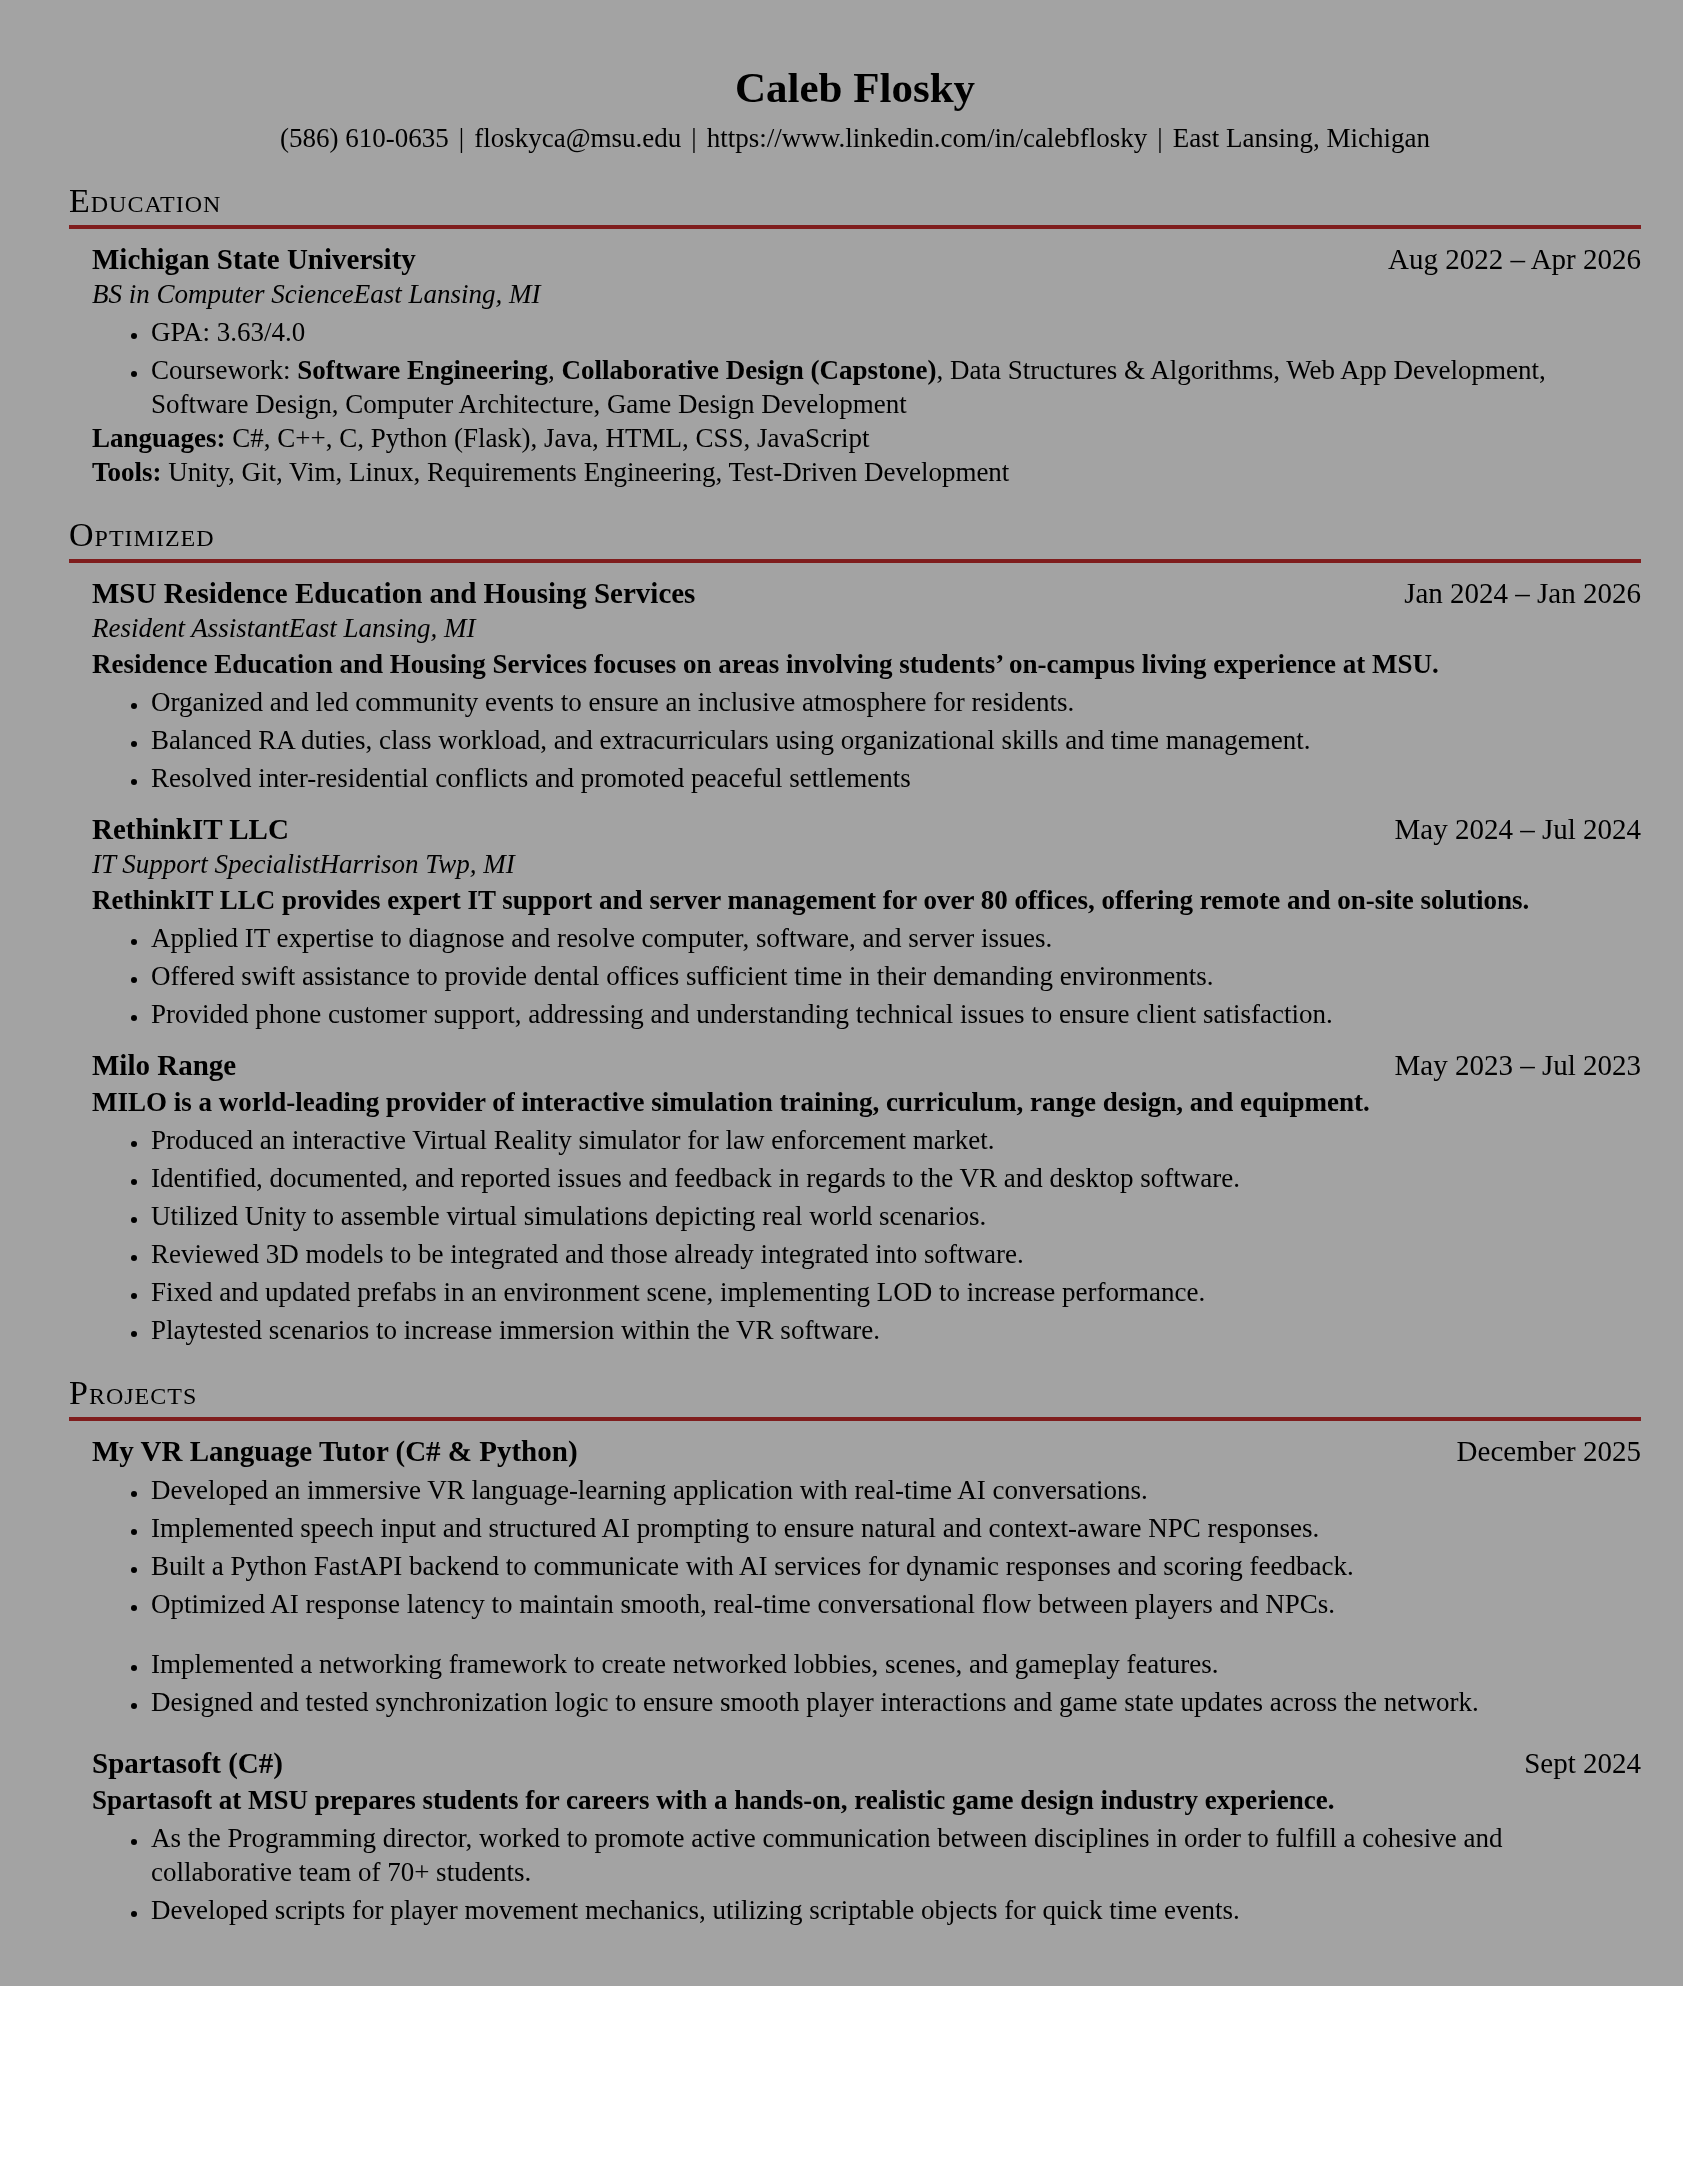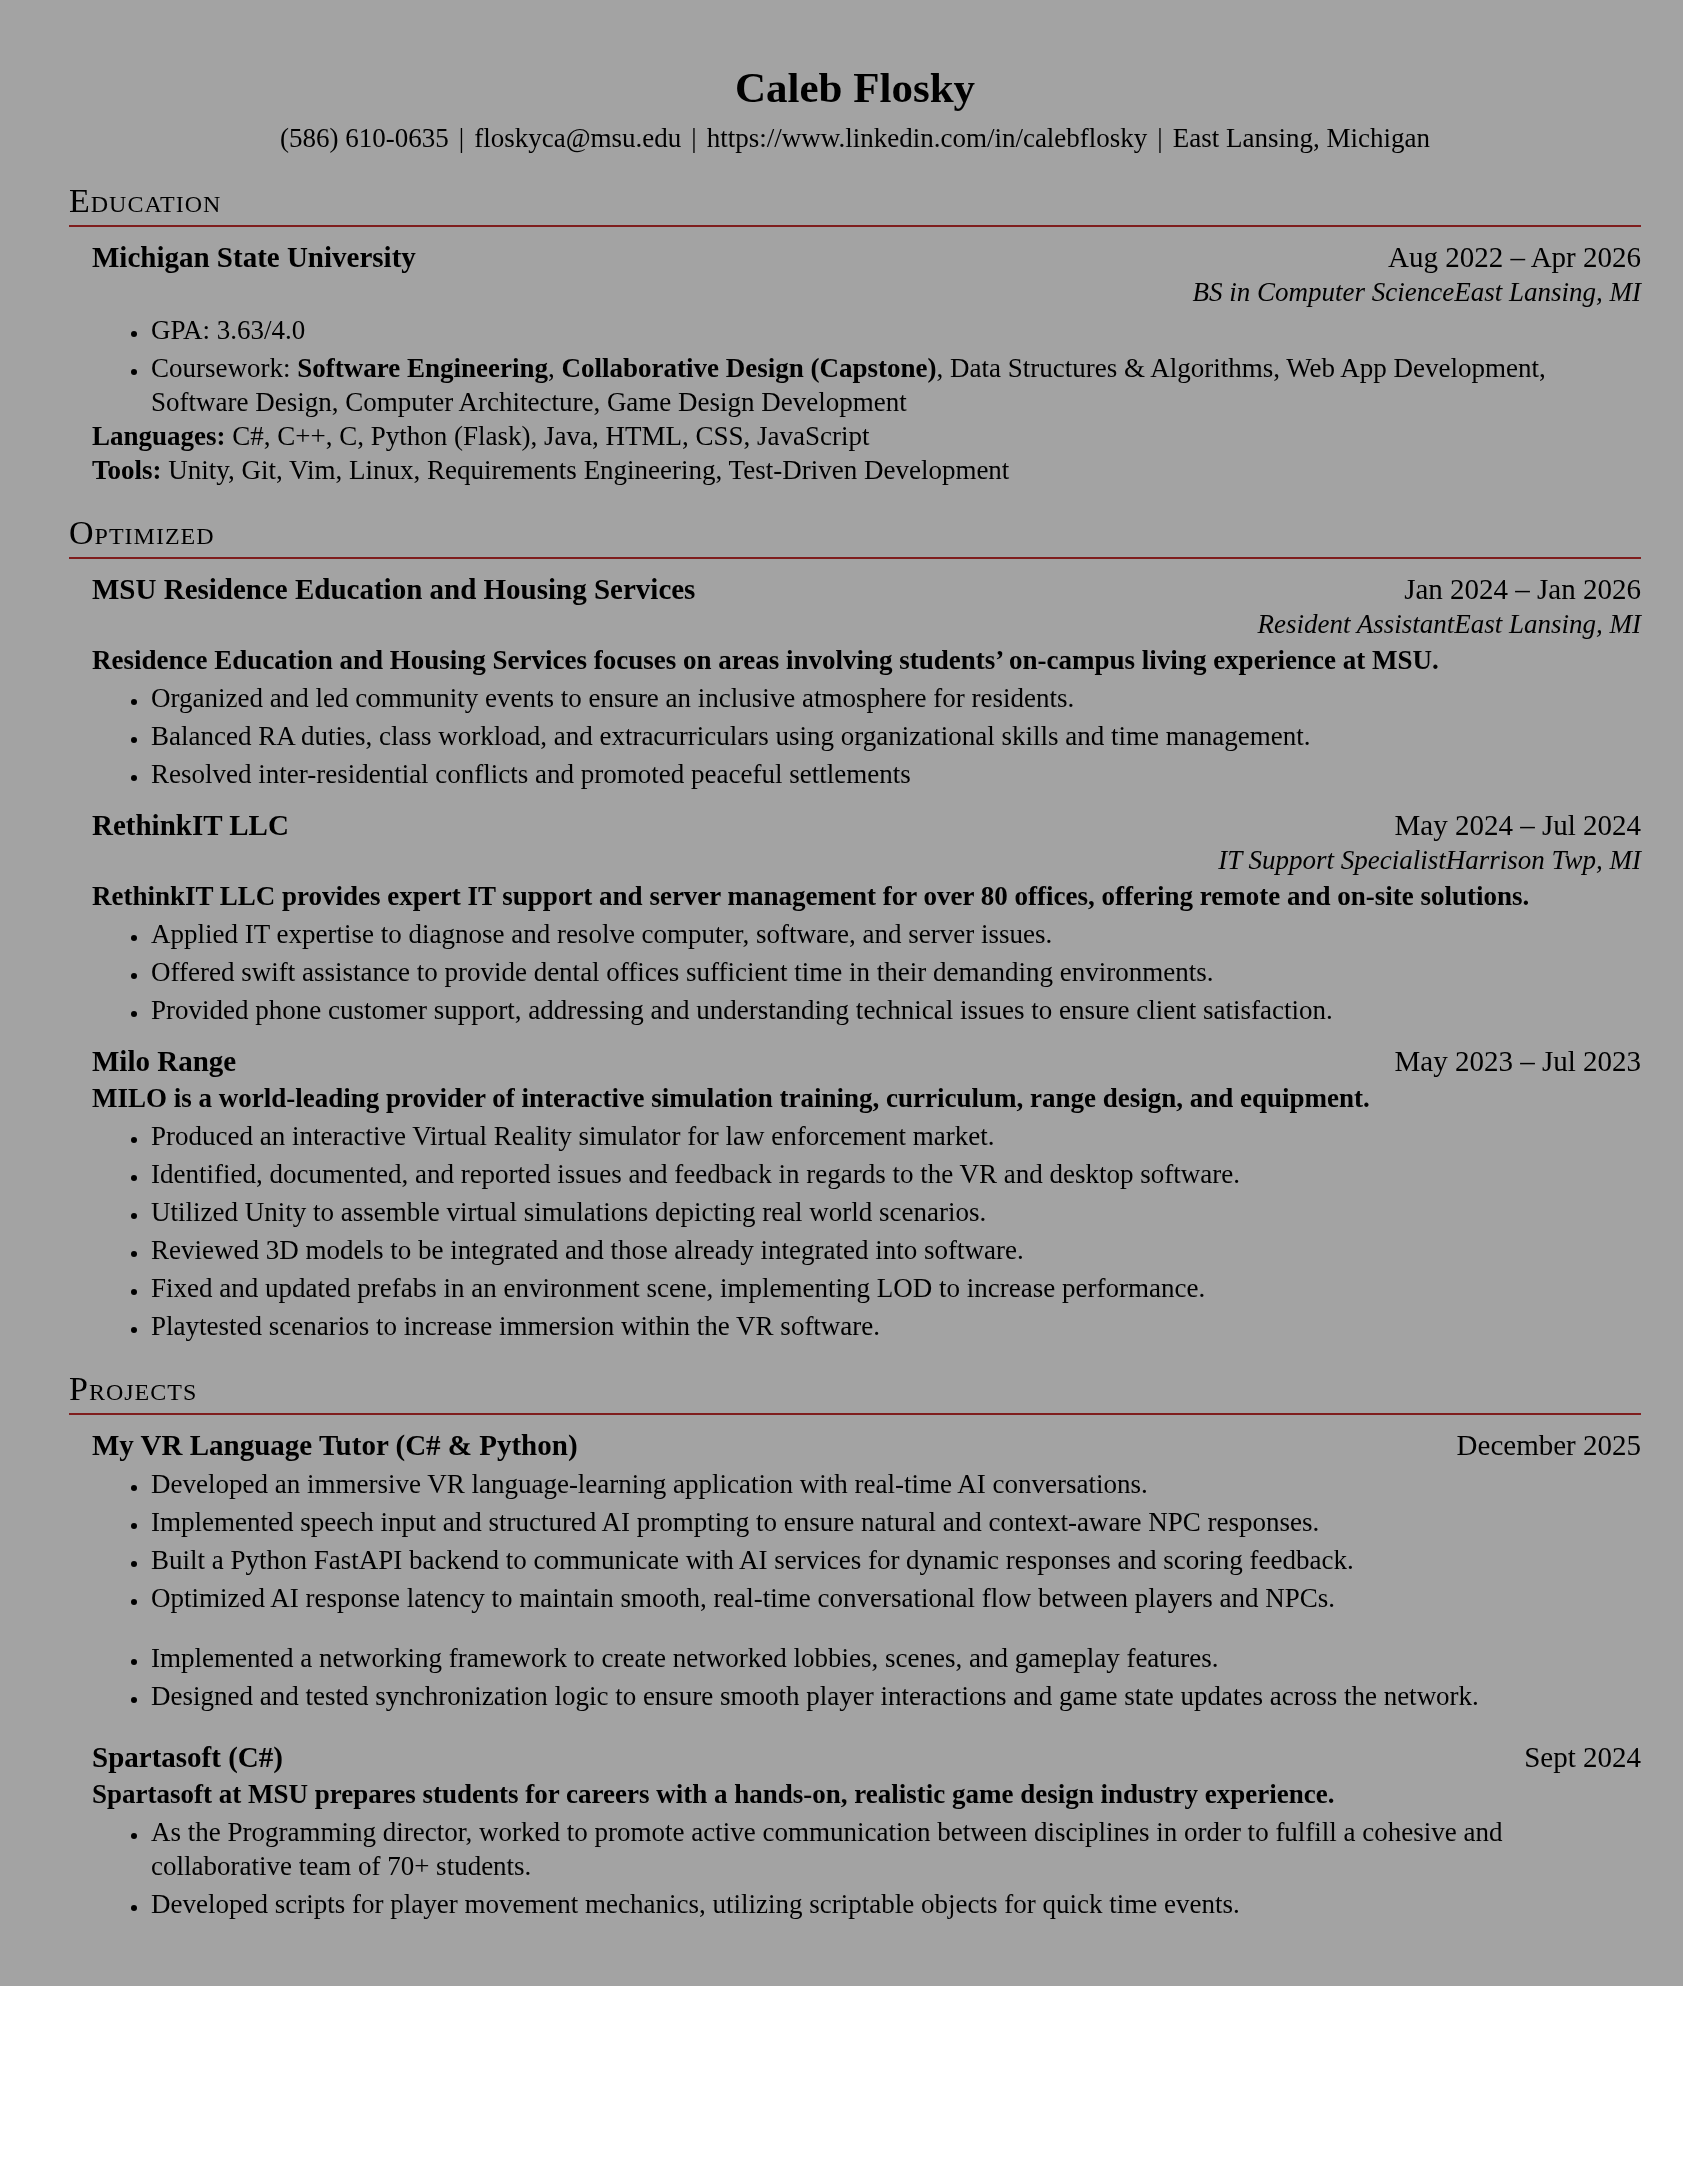--- a/index.html
+++ b/index.html
@@ -34,21 +34,21 @@
     line-height: 34px;
     white-space: nowrap;
   }
   .contact-line .sep { padding: 0 10px; }
   .contact-line a { color: #000000; text-decoration: none; }
 
   
   h2.section-heading {
     margin: 26px 0 12px 0;
     padding-bottom: 4px;
-    border-bottom: 2px solid #7f1d1d;
+    border-bottom: 4px solid #7f1d1d;
     font-size: 34px;
     line-height: 40px;
     font-weight: normal;
     font-variant: small-caps;
     letter-spacing: 1px;
   }
 
   
   .entry { margin-left: 23px; }
   .entry + .entry { margin-top: 16px; }
@@ -64,21 +64,21 @@
     line-height: 36px;
   }
   .entry-date {
     font-size: 29px;
     line-height: 36px;
     text-align: right;
     white-space: nowrap;
   }
   .entry-sub {
     display: flex;
-    justify-content: flex-end;
+    justify-content: flex-start;
     align-items: baseline;
     font-style: italic;
     font-size: 27px;
     line-height: 34px;
   }
   .blurb { margin: 2px 0 0 0; font-weight: bold; }
 
   ul.bullet-list {
     margin: 4px 0 0 0;
     padding-left: 57px;

